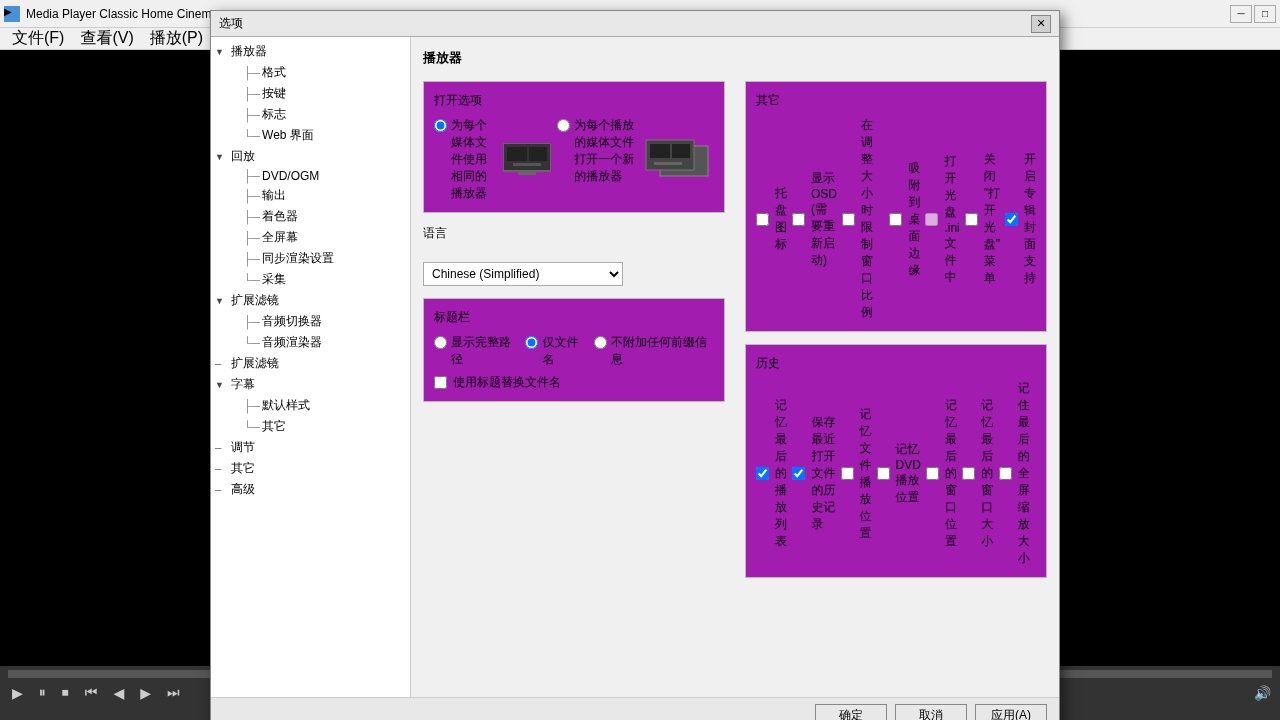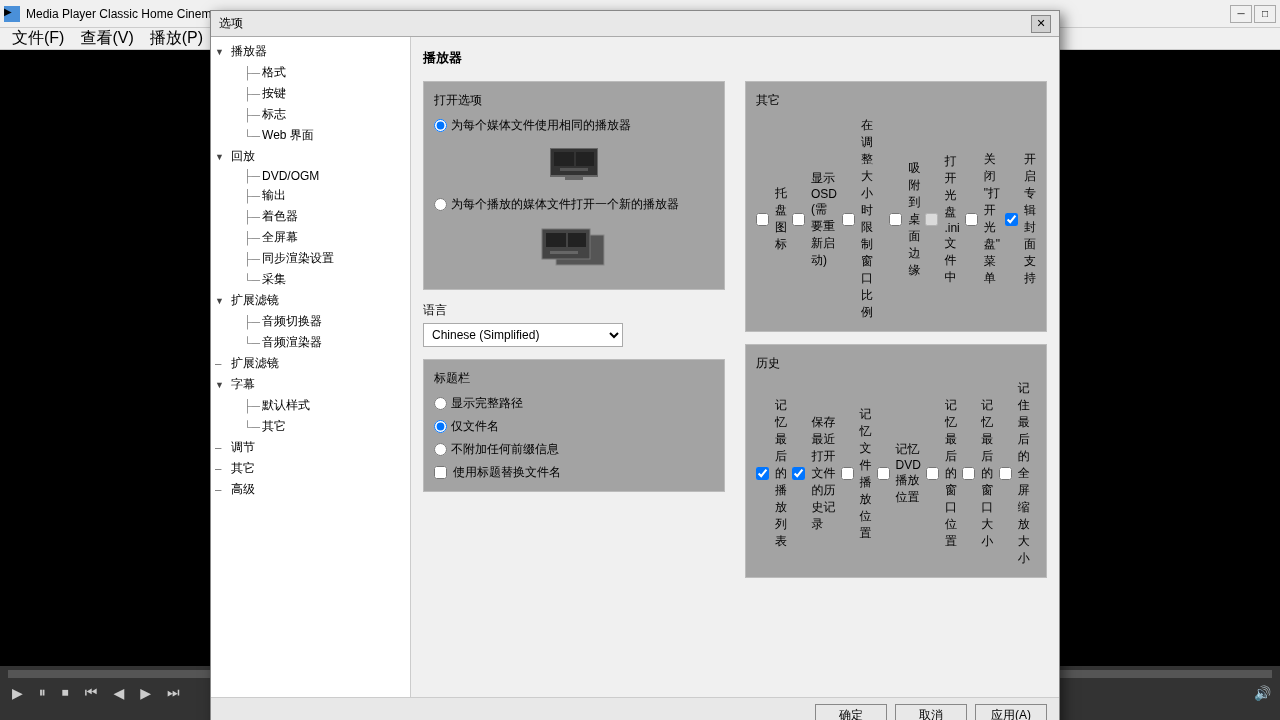--- a/index.html
+++ b/index.html
@@ -230,32 +230,32 @@
 
     .col-left {
       flex: 1;
     }
     .col-right {
       flex: 1;
     }
 
     .sub-section {
       border: 1px solid #bbb;
-      background: #a3a3a3;
+      background: #a21caf;
       padding: 10px;
       margin-bottom: 12px;
     }
     .sub-section-title {
       font-size: 12px;
       font-weight: normal;
       margin-bottom: 8px;
       color: #000;
     }
 
-    .radio-group { display: flex; flex-direction: column; gap: 6px; }
+    .radio-group { display: flex; flex-direction: row; gap: 6px; }
     .radio-item {
       display: flex;
       align-items: flex-start;
       gap: 4px;
       cursor: pointer;
     }
     .radio-item input[type="radio"] { margin-top: 2px; flex-shrink: 0; }
 
     .player-icon-area {
       display: flex;
@@ -268,21 +268,21 @@
     .check-item {
       display: flex;
       align-items: center;
       gap: 6px;
       cursor: pointer;
     }
     .check-item input[type="checkbox"] { flex-shrink: 0; }
     .check-item.disabled input { }
 
     .lang-section { margin-bottom: 12px; }
-    .lang-label { font-size: 12px; color: #000; margin-bottom: 4px; }
+    .lang-label { font-size: 12px; color: #000; margin-bottom: 20px; }
     .lang-select {
       width: 200px;
       padding: 3px 4px;
       font-size: 12px;
       border: 1px solid #aaa;
       background: #fff;
     }
 
     .title-bar-section { margin-bottom: 7px; }
 

